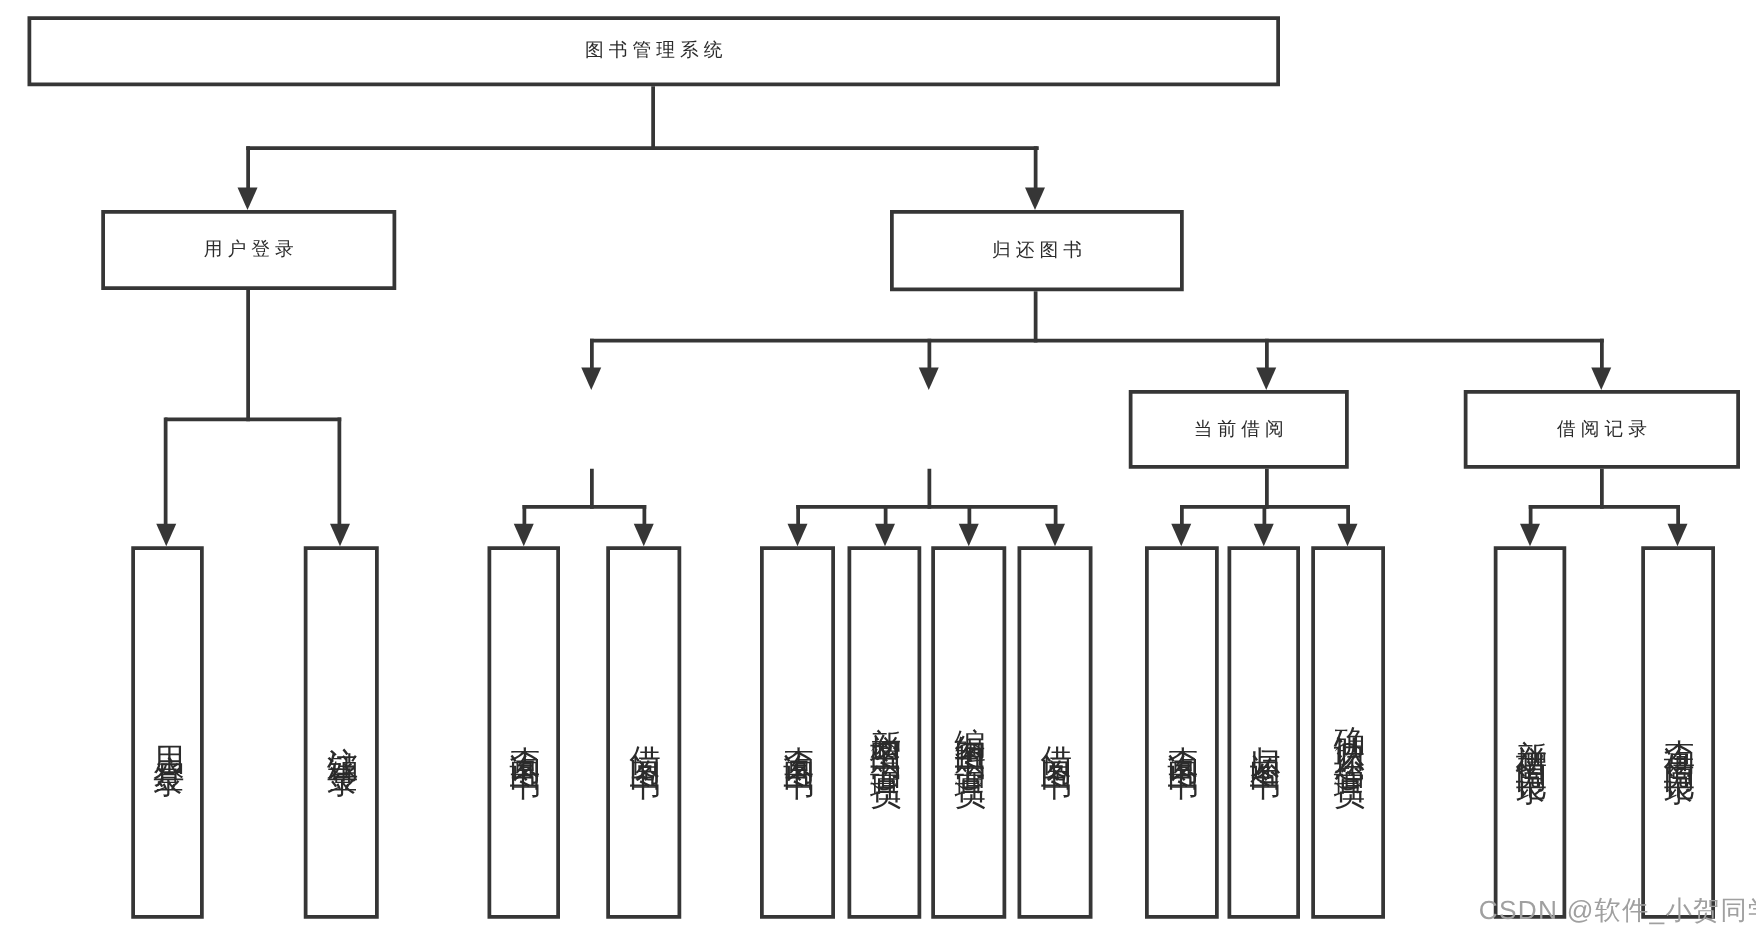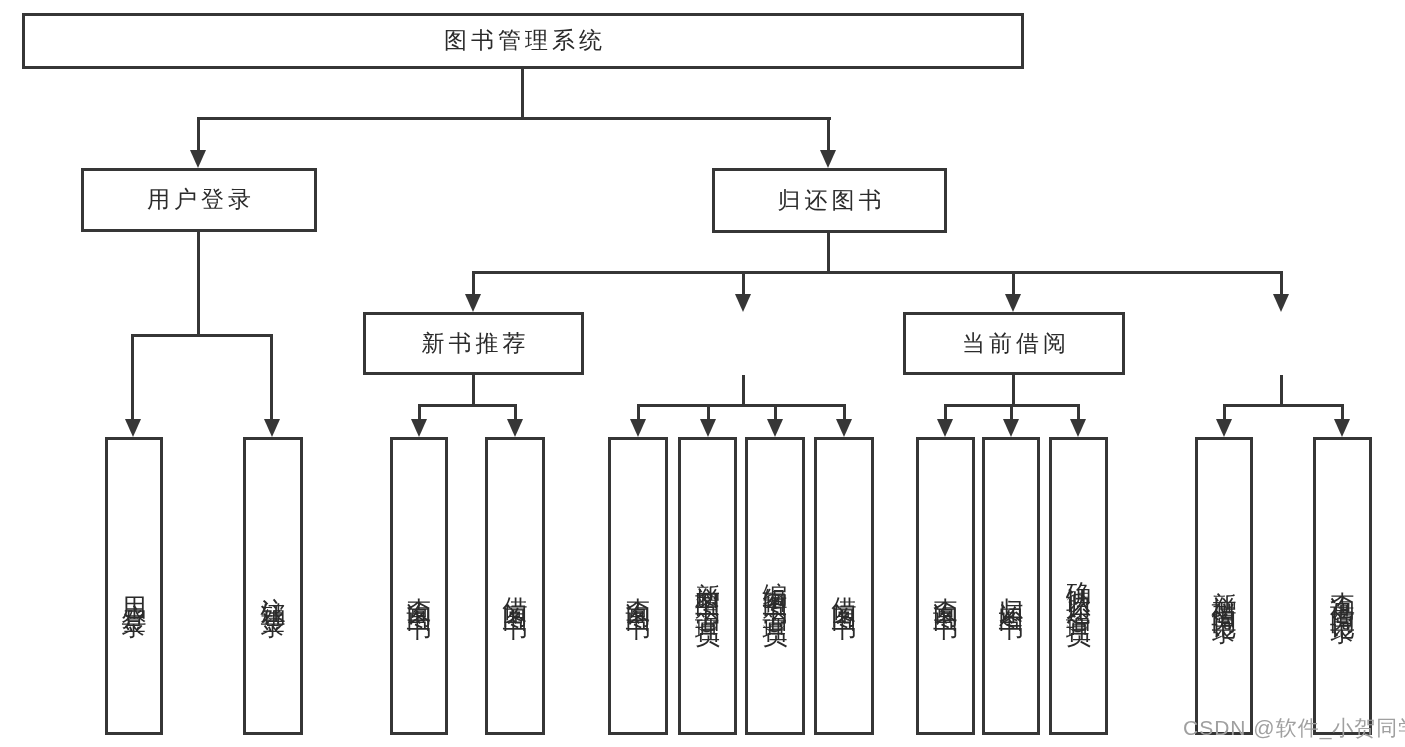--- a/index.html
+++ b/index.html
@@ -8,21 +8,21 @@
     background:var(--background,#fff);
     font-family:"Liberation Sans",sans-serif;
     color:var(--text,#2b2b2b);
   }
   .box{
     position:absolute;box-sizing:border-box;background:#fff;
     border:3px solid var(--line,#363636);
     display:flex;align-items:center;justify-content:center;
   }
   .label{
-    font-size:23px;letter-spacing:4px;padding-left:4px;
+    font-size:15px;letter-spacing:4px;padding-left:4px;
     white-space:nowrap;color:var(--text,#2b2b2b);line-height:1.2;
   }
   .label.v{
     writing-mode:vertical-rl;
     font-size:25px;letter-spacing:6px;padding-left:0;padding-top:6px;
     line-height:1;
   }
   .vl{position:absolute;width:3px;background:var(--line,#363636);}
   .hl{position:absolute;height:3px;background:var(--line,#363636);}
   .ah{
@@ -70,25 +70,25 @@
   <div class="hl" style="left:472px;top:271px;width:811px"></div>
   <div class="vl" style="left:472px;top:271px;height:25px"></div>
   <div class="ah" style="left:465px;top:294px"></div>
   <div class="vl" style="left:742px;top:271px;height:25px"></div>
   <div class="ah" style="left:735px;top:294px"></div>
   <div class="vl" style="left:1012px;top:271px;height:25px"></div>
   <div class="ah" style="left:1005px;top:294px"></div>
   <div class="vl" style="left:1280px;top:271px;height:25px"></div>
   <div class="ah" style="left:1273px;top:294px"></div>
 
-  <div class="box" style="left:363px;top:312px;width:221px;height:63px">
-    <span class="label">新书推荐</span>
+  <div class="box" style="left:903px;top:312px;width:176px;height:63px">
+    <span class="label">当前借阅</span>
   </div>
-  <div class="box" style="left:903px;top:312px;width:222px;height:63px">
-    <span class="label">当前借阅</span>
+  <div class="box" style="left:1171px;top:312px;width:221px;height:63px">
+    <span class="label">借阅记录</span>
   </div>
 
   <div class="vl" style="left:472px;top:375px;height:32px"></div>
   <div class="hl" style="left:418px;top:404px;width:99px"></div>
   <div class="vl" style="left:418px;top:404px;height:17px"></div>
   <div class="ah" style="left:411px;top:419px"></div>
   <div class="vl" style="left:514px;top:404px;height:17px"></div>
   <div class="ah" style="left:507px;top:419px"></div>
 
   <div class="vl" style="left:742px;top:375px;height:32px"></div>

